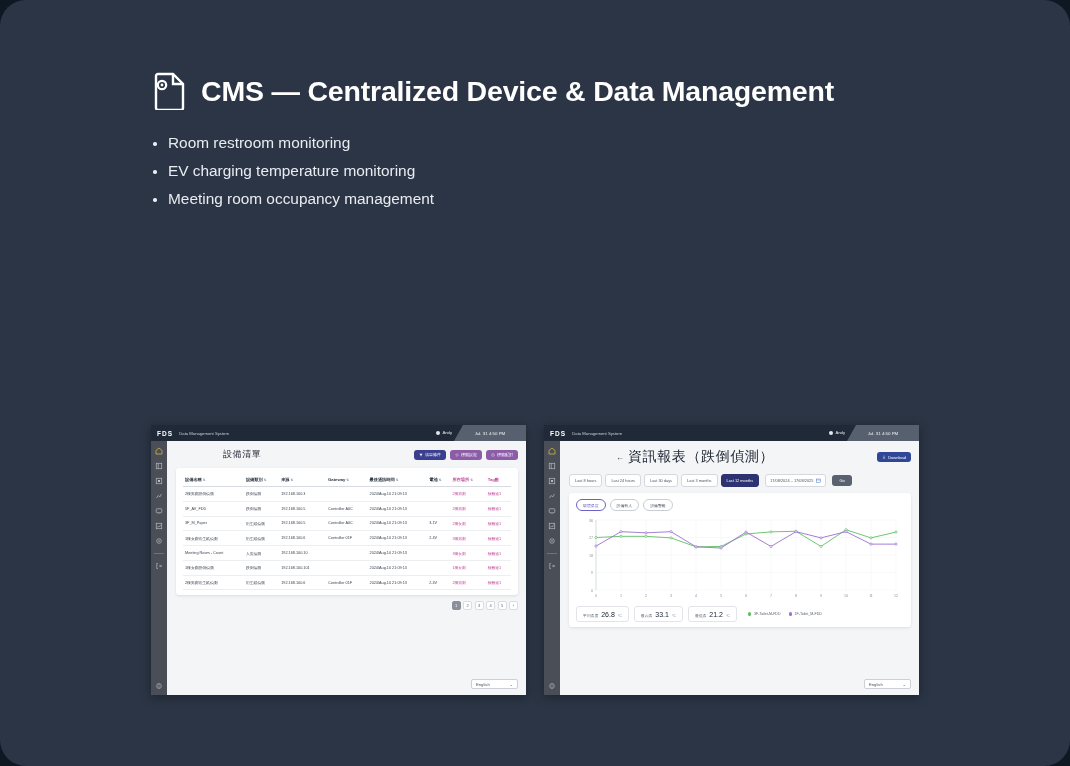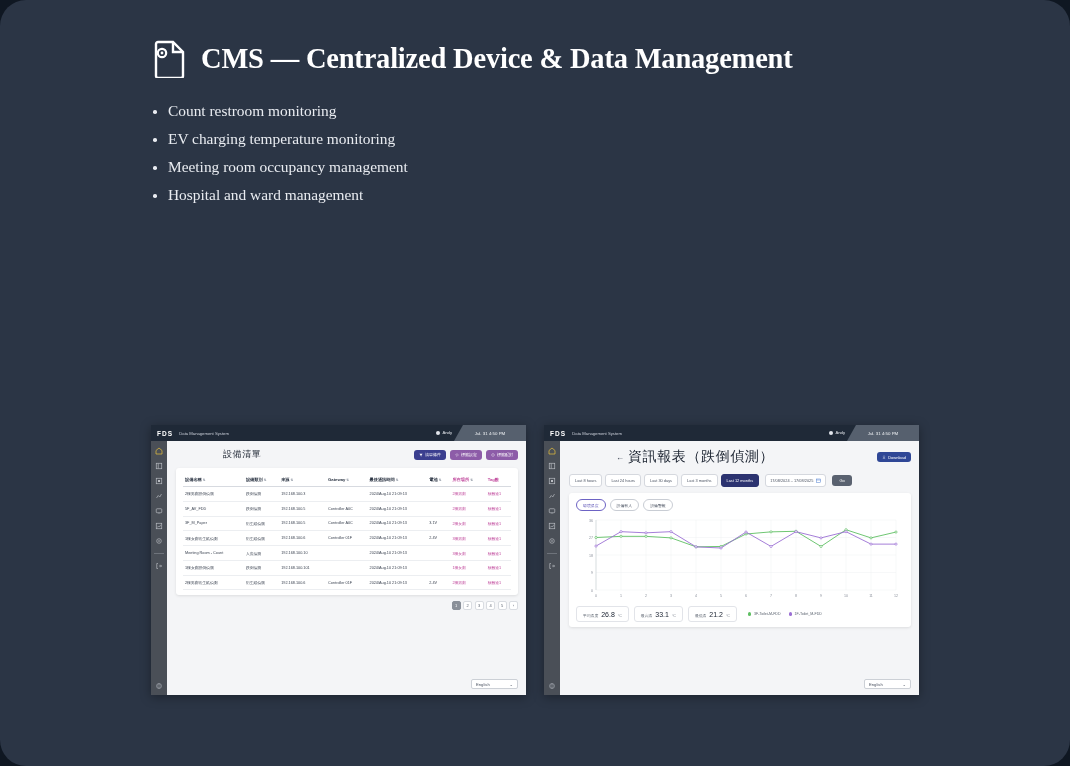--- a/index.html
+++ b/index.html
@@ -9,21 +9,21 @@
     font-family: "Liberation Sans", sans-serif;
     overflow: hidden;
   }
   .slide {
     position: absolute;
     left: 0; top: 0;
     width: 1070px; height: 766px;
     background: #2b3545;
     border-radius: 26px;
   }
-  .content { position: absolute; left: 151px; top: 40px; width: 800px; font-family: Liberation Serif, serif; }
+  .content { position: absolute; left: 151px; top: 72px; width: 800px; }
 
   
   .title-row { display: flex; align-items: center; gap: 16px; }
   .doc-gear-icon { width: 34px; height: 38px; flex: 0 0 auto; }
   .page-title {
     font-size: 28.5px; font-weight: bold; color: #ffffff;
     letter-spacing: -0.2px; white-space: nowrap;
   }
 
   
@@ -188,24 +188,23 @@
         <path d="M22 2 v10 h10" stroke="#ffffff" stroke-width="2.4" fill="none"></path>
         <circle cx="11" cy="13" r="4.2" stroke="#ffffff" stroke-width="2.2" fill="#2b3545"></circle>
         <circle cx="11" cy="13" r="1.4" fill="#ffffff"></circle>
       </svg>
       <div class="page-title">CMS — Centralized Device &amp; Data Management</div>
     </div>
 
 
 
     <ul class="bullets">
-      <li>Count restroom monitoring</li>
+      <li>Room restroom monitoring</li>
       <li>EV charging temperature monitoring</li>
       <li>Meeting room occupancy management</li>
-      <li>Hospital and ward management</li>
     </ul>
   </div>
 
   <div class="shots">
 
     <div class="shot">
       <div class="app-top">
         <span class="fds-logo">FDS</span>
         <span class="app-sub">Data Management System</span>
         <span class="app-user">

